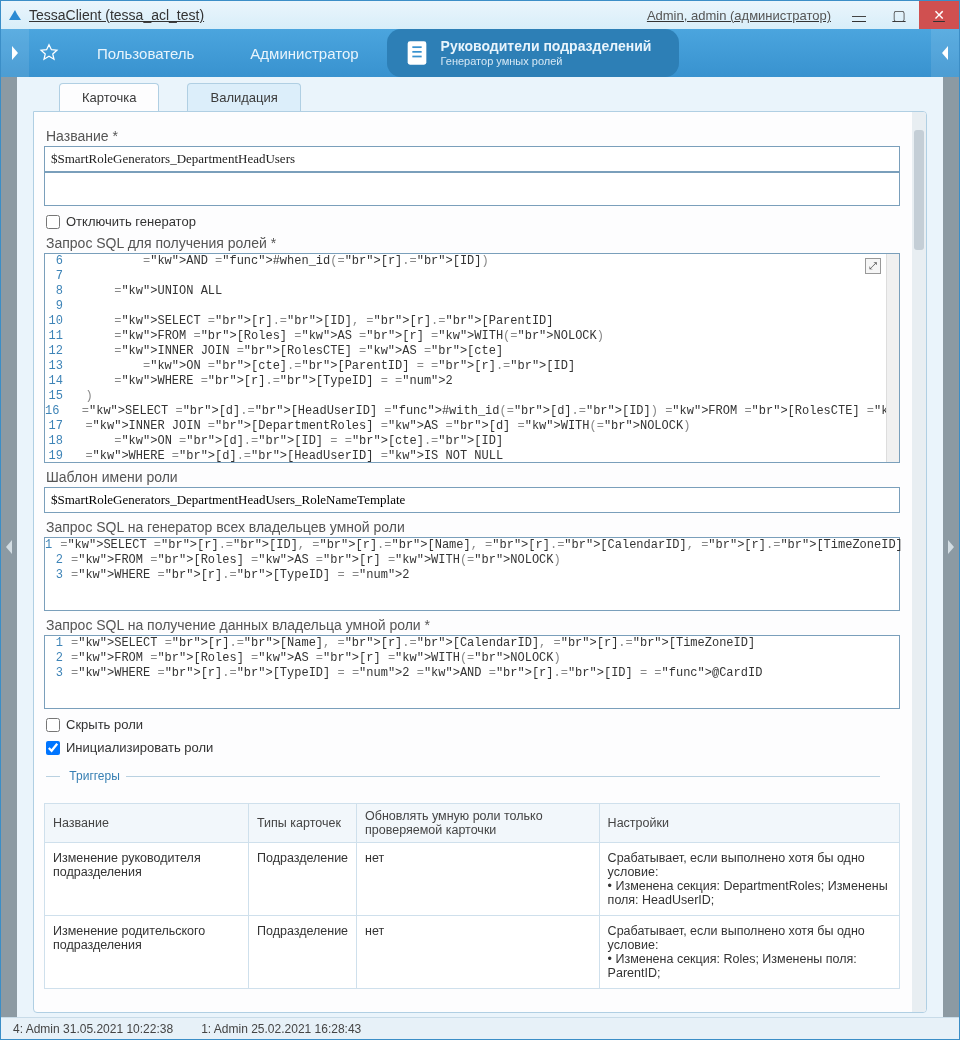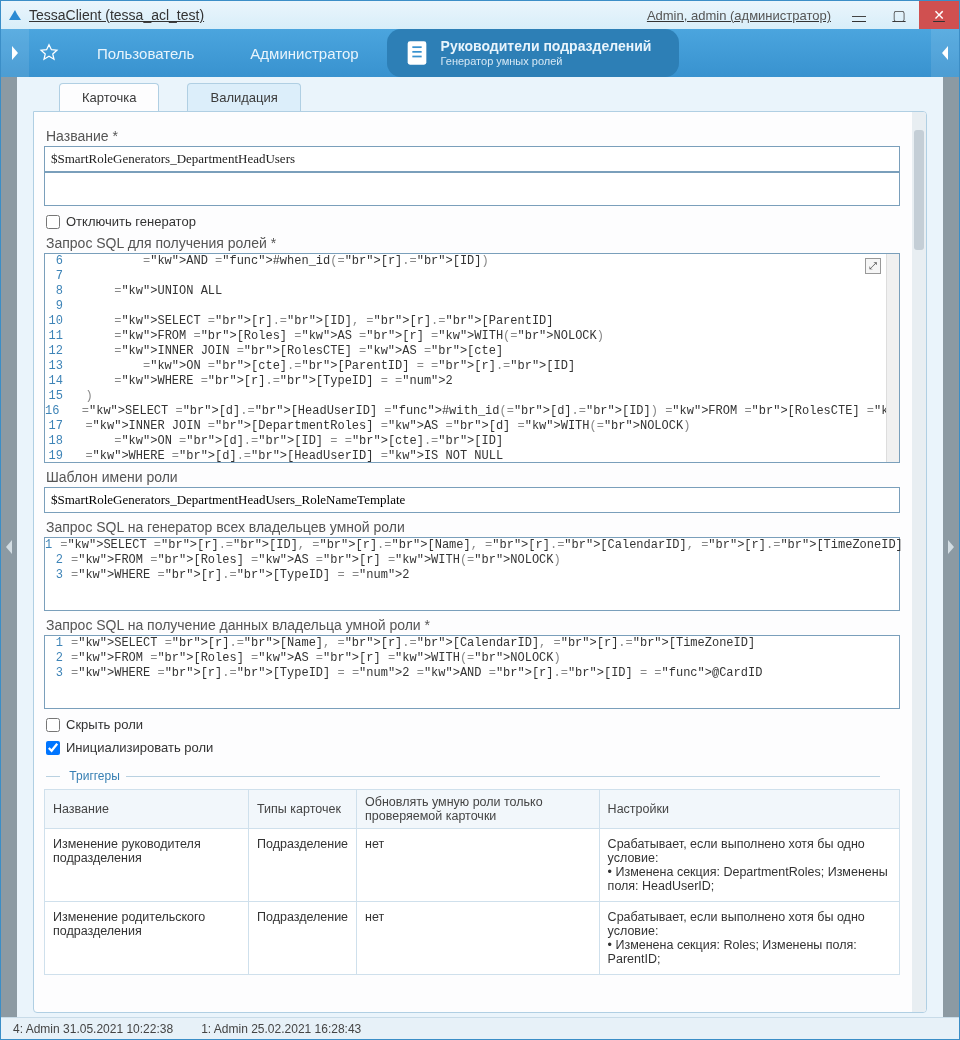--- a/index.html
+++ b/index.html
@@ -38,21 +38,21 @@
 .cbx input { width:14px; height:14px; }
 .code-box { border: 1px solid #7a9fbb; background: #fff; font-family: Consolas, "Courier New", monospace; font-size: 12px; line-height: 15px; position: relative; }
 .code-box .expand { position:absolute; top:4px; right:18px; width:16px; height:16px; border:1px solid #999; background:#f6f6f6; cursor:pointer; display:flex; align-items:center; justify-content:center; font-size:10px;}
 .code-box .vscroll { position:absolute; top:0; right:0; bottom:0; width:13px; background:#f0f0f0; border-left:1px solid #ddd;}
 .code-row { display:flex; }
 .gutter { width: 22px; text-align: right; padding-right: 4px; color: #3e84b7; background: #fff; user-select:none; }
 .code { white-space: pre; padding-left: 4px; }
 .op { color: #888; }
 .big-code { height: 210px; overflow:hidden; }
 .small-code { height: 74px; }
-.section-title { font-size: 12px; color: #367fb3; margin: 14px 0 6px 2px; position:relative; }
+.section-title { font-size: 12px; color: #367fb3; margin: 14px 0 20px 2px; position:relative; }
 .section-title::before, .section-title::after { content:""; display:inline-block; vertical-align:middle; border-top:1px solid #b9d1e1; }
 .section-title::before { width:14px; margin-right:6px;}
 .section-title .line-rest { display:inline-block; border-top:1px solid #b9d1e1; height:1px; vertical-align:middle; margin-left:6px; width: calc(100% - 100px); }
 .trigger-table { width:100%; border-collapse: collapse; font-size:12.5px; }
 .trigger-table th { text-align:left; font-weight:normal; color:#444; background:#f2f7fb; border:1px solid #cfe0ec; padding:5px 8px; }
 .trigger-table td { border:1px solid #cfe0ec; padding:8px 8px; vertical-align:top; background:#fff;}
 .statusbar { height: 22px; background: #e7f1f8; border-top:1px solid #c8dbe8; display:flex; align-items:center; padding:0 12px; font-size:12px; color:#444; gap: 28px;}
 .form-inner{ padding-right:16px; }
 </style>
 </head>

